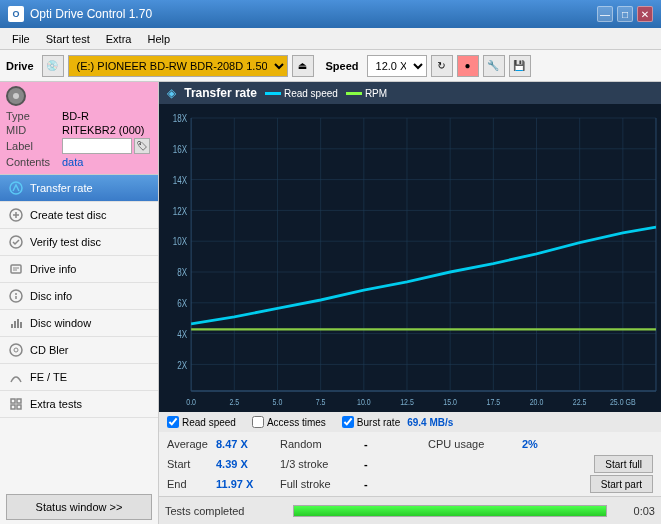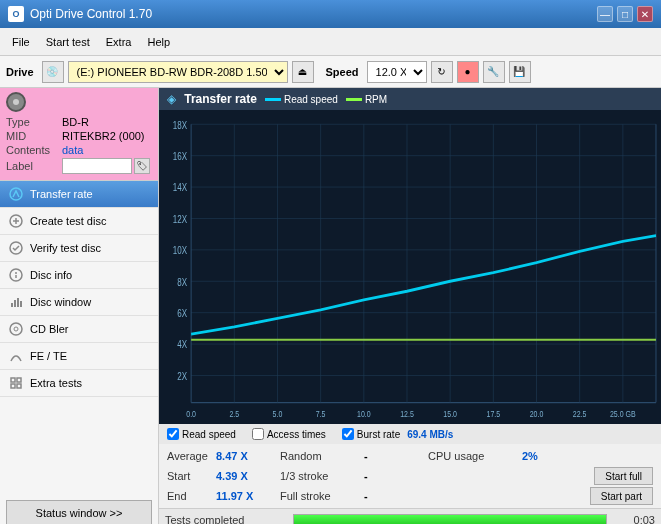--- a/index.html
+++ b/index.html
@@ -58,21 +58,21 @@
       display: flex;
       align-items: center;
       justify-content: center;
       border-radius: 2px;
     }
     .title-btn.close { background: rgba(220,50,50,0.7); }
 
     
     .menu-bar {
       background: #f0f0f0;
-      height: 28px;
+      height: 22px;
       display: flex;
       align-items: center;
       padding: 0 4px;
       border-bottom: 1px solid #ccc;
     }
     .menu-item {
       padding: 2px 8px;
       cursor: pointer;
       font-size: 11px;
       color: #000;
@@ -90,21 +90,21 @@
     }
     .toolbar-label {
       font-size: 11px;
       font-weight: bold;
       margin-right: 4px;
     }
     .drive-select {
       height: 22px;
       font-size: 11px;
       border: 1px solid #aaa;
-      background: #fef9c3;
+      background: #eab308;
       padding: 0 4px;
       width: 220px;
     }
     .toolbar-btn {
       height: 22px;
       width: 22px;
       background: #e8e8e8;
       border: 1px solid #aaa;
       cursor: pointer;
       display: flex;
@@ -368,21 +368,21 @@
       padding: 0 10px;
       background: #e0e0e0;
       border: 1px solid #aaa;
       cursor: pointer;
       font-size: 10px;
     }
 
     
     .status-bar {
       background: #e8e8e8;
-      height: 22px;
+      height: 28px;
       display: flex;
       align-items: center;
       padding: 0 6px;
       gap: 8px;
       border-top: 1px solid #ccc;
     }
     .status-text {
       font-size: 11px;
       color: #333;
       width: 120px;
@@ -462,28 +462,28 @@
       </div>
       <div class="disc-row">
         <span class="disc-key">Type</span>
         <span class="disc-val">BD-R</span>
       </div>
       <div class="disc-row">
         <span class="disc-key">MID</span>
         <span class="disc-val">RITEKBR2 (000)</span>
       </div>
       <div class="disc-row">
-        <span class="disc-key">Contents</span>
-        <span class="disc-val data" style="color:#0055cc;">data</span>
-      </div>
-      <div class="disc-row">
         <span class="disc-key">Label</span>
         <input class="label-input" type="text" value="" style="">
         <div class="label-btn">🏷</div>
       </div>
+      <div class="disc-row">
+        <span class="disc-key">Contents</span>
+        <span class="disc-val data" style="color:#0055cc;">data</span>
+      </div>
     </div>
 
     <div class="nav-list">
       <div class="nav-item active">
         <span class="nav-icon">
           <svg width="14" height="14" viewBox="0 0 14 14">
               <circle cx="7" cy="7" r="6" fill="none" stroke="#5bc8f5" stroke-width="1.5"></circle>
               <path d="M4 10 L7 4 L10 10" fill="none" stroke="#5bc8f5" stroke-width="1.5"></path>
             </svg>
         </span>
@@ -500,20 +500,30 @@
         <span>Create test disc</span>
       </div>
       <div class="nav-item">
         <span class="nav-icon">
           <svg width="14" height="14" viewBox="0 0 14 14">
               <circle cx="7" cy="7" r="6" fill="none" stroke="#888" stroke-width="1.5"></circle>
               <path d="M4 7 L6 9 L10 5" fill="none" stroke="#888" stroke-width="1.5"></path>
             </svg>
         </span>
         <span>Verify test disc</span>
+      </div>
+      <div class="nav-item">
+        <span class="nav-icon">
+          <svg width="14" height="14" viewBox="0 0 14 14">
+              <rect x="2" y="3" width="10" height="8" rx="1" fill="none" stroke="#888" stroke-width="1.5"></rect>
+              <line x1="4" y1="6" x2="10" y2="6" stroke="#888" stroke-width="1"></line>
+              <line x1="4" y1="8" x2="8" y2="8" stroke="#888" stroke-width="1"></line>
+            </svg>
+        </span>
+        <span>Drive info</span>
       </div>
       <div class="nav-item">
         <span class="nav-icon">
           <svg width="14" height="14" viewBox="0 0 14 14">
               <circle cx="7" cy="7" r="6" fill="none" stroke="#888" stroke-width="1.5"></circle>
               <circle cx="7" cy="5" r="1" fill="#888"></circle>
               <line x1="7" y1="7" x2="7" y2="10" stroke="#888" stroke-width="1.5"></line>
             </svg>
         </span>
         <span>Disc info</span>

